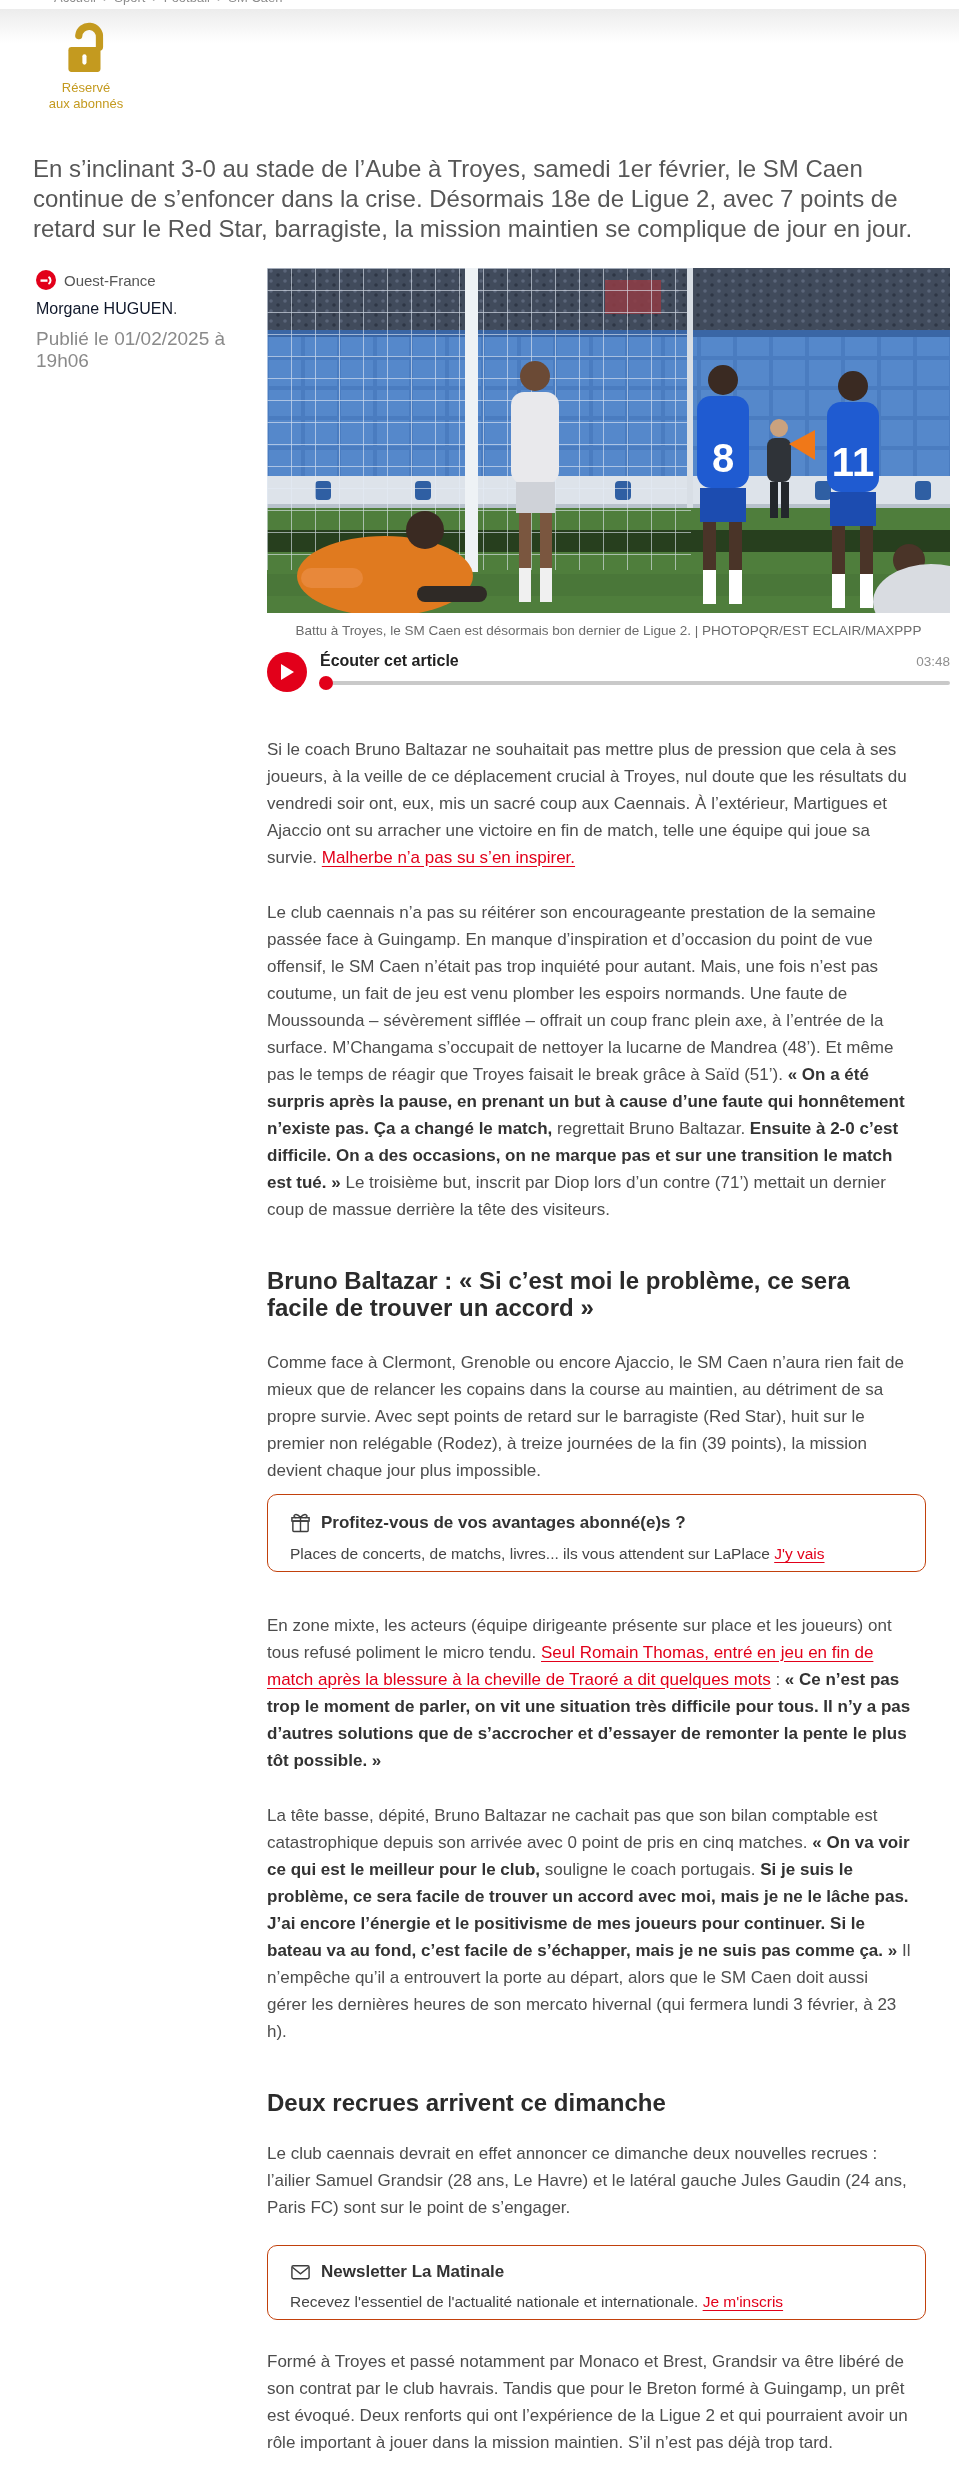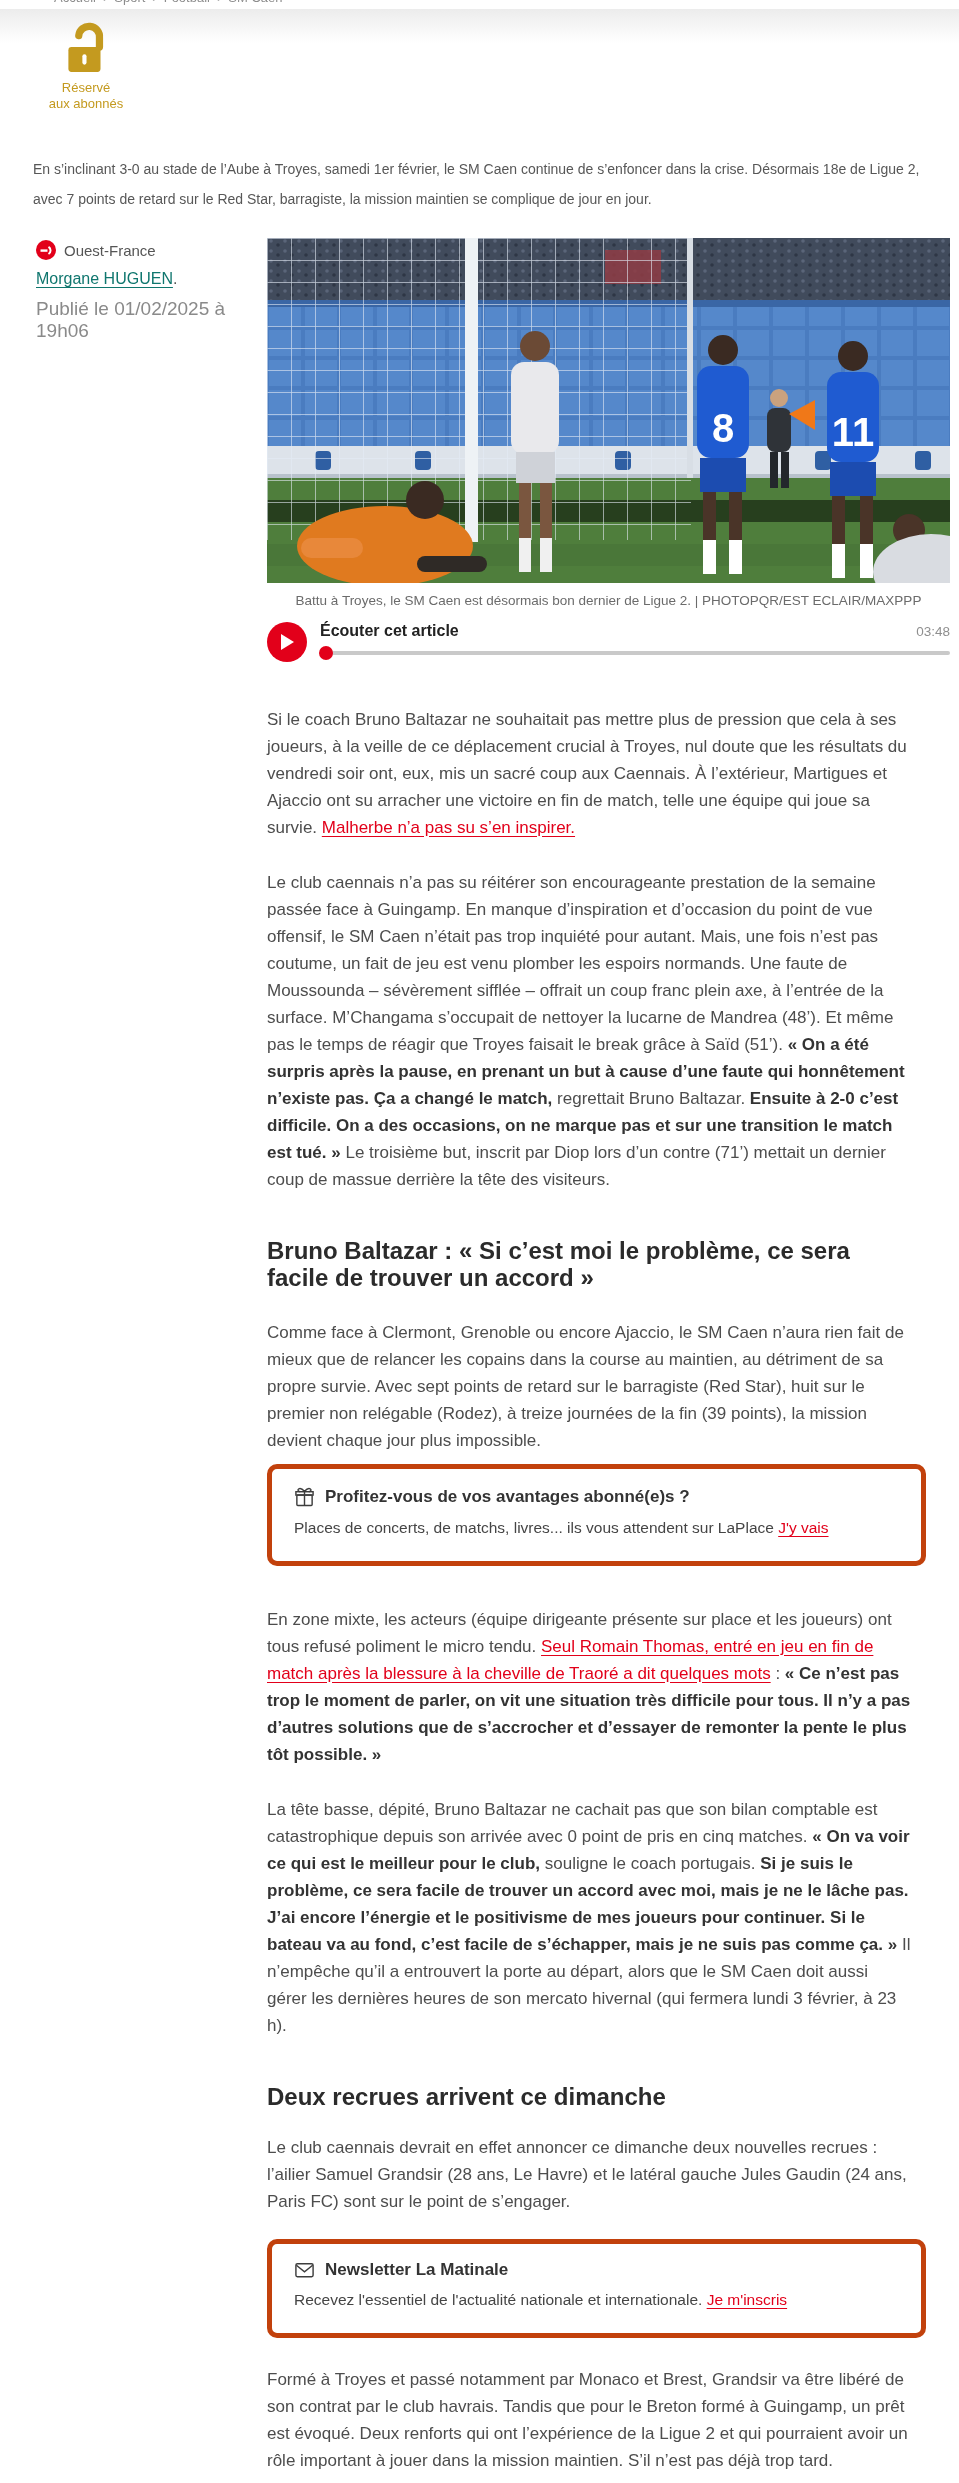--- a/index.html
+++ b/index.html
@@ -19,29 +19,29 @@
   .crumb-sep { margin:0 7px; color:#aaa; }
 
   
   .header-row { display:flex; margin-top:2px; }
   .badge-rail { width:172px; display:flex; flex-direction:column; align-items:center; padding-top:8px; flex:none; }
   .badge-text { color:#c49a1f; font-size:13px; line-height:16px; text-align:center; margin-top:7px; }
   .title-col { border-left:1px solid #ddd; padding:0 0 6px 20px; }
   h1 { font-size:30px; line-height:37px; font-weight:700; color:#2a2a2a; width:580px; letter-spacing:-0.2px; }
 
   
-  .intro { margin:42px 26px 0 33px; width:904px; font-size:14px; line-height:30px; color:#575757; }
+  .intro { margin:42px 26px 0 33px; width:904px; font-size:24px; line-height:30px; color:#575757; }
 
   
   .article-top { display:flex; margin-top:24px; }
   .byline-col { width:267px; padding-left:36px; flex:none; }
   .byline-row { display:flex; align-items:center; margin-top:2px; }
   .of-name { font-size:15px; color:#555; margin-left:8px; }
   .author-line { margin-top:10px; font-size:16px; }
-  .author-link { color:#0f766e; text-decoration:underline; text-underline-offset:3px; }
+  .author-link { color:#0f172a; text-underline-offset:3px; }
   .author-suffix { color:#555; }
   .published { margin-top:10px; font-size:19px; color:#8a8a8a; }
 
   .media-col { width:683px; flex:none; }
   .photo { width:683px; height:345px; display:block; }
   .caption { text-align:center; font-size:13.5px; color:#6b6b6b; margin-top:10px; }
 
   .audio { display:flex; margin-top:14px; align-items:flex-start; }
   .play-btn { width:40px; height:40px; border-radius:50%; background:#e2001a; flex:none;
     display:flex; align-items:center; justify-content:center; cursor:pointer; }
@@ -53,21 +53,21 @@
   .audio-knob { position:absolute; left:-1px; top:-5px; width:14px; height:14px; border-radius:50%; background:#e2001a; cursor:pointer; }
 
   
   .article-body { margin-left:267px; width:645px; }
   .article-body p.body { font-size:17px; line-height:27px; color:#4d4d4d; margin-top:28px; }
   .article-body p.first { margin-top:44px; }
   .bold { font-weight:700; color:#333; }
   a.link, .link { color:#e2001a; text-decoration:underline; text-underline-offset:3px; cursor:pointer; }
   h2 { font-size:24px; line-height:27px; color:#2b2b2b; font-weight:700; margin-top:44px; }
 
-  .promo-box { width:659px; border:5px solid #c2410c; border-radius:10px; padding:16px 22px 22px; margin-top:10px; }
+  .promo-box { width:659px; border:1px solid #c2410c; border-radius:10px; padding:16px 22px 6px; margin-top:10px; }
   .promo-box.newsletter { margin-top:24px; }
   .promo-title-row { display:flex; align-items:center; }
   .promo-title { font-size:17px; font-weight:700; color:#333; margin-left:10px; }
   .promo-text { margin-top:9px; font-size:15.5px; line-height:22px; color:#454545; }
 </style>
 </head>
 <body>
 
 <div class="top-fade"></div>
 <div class="content">

